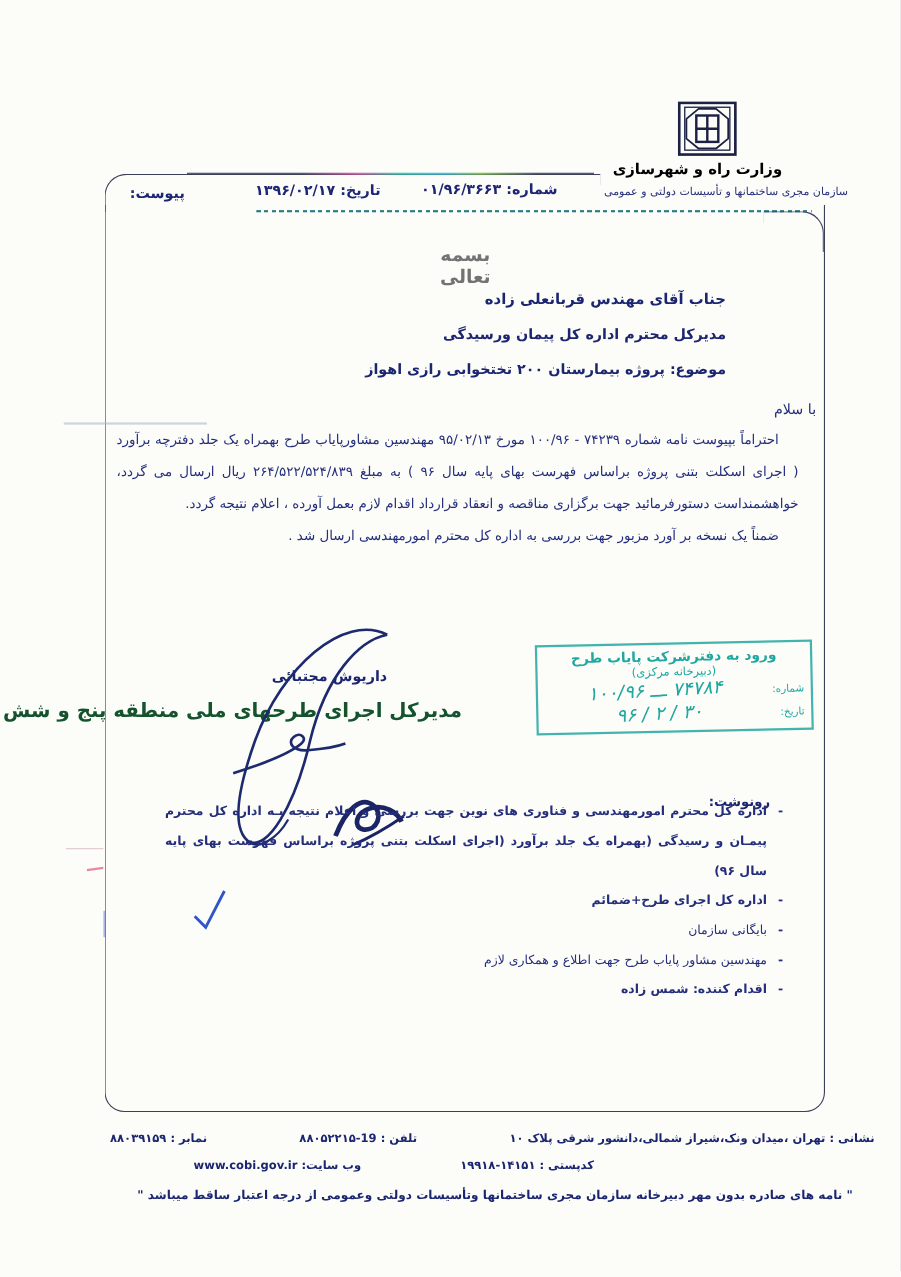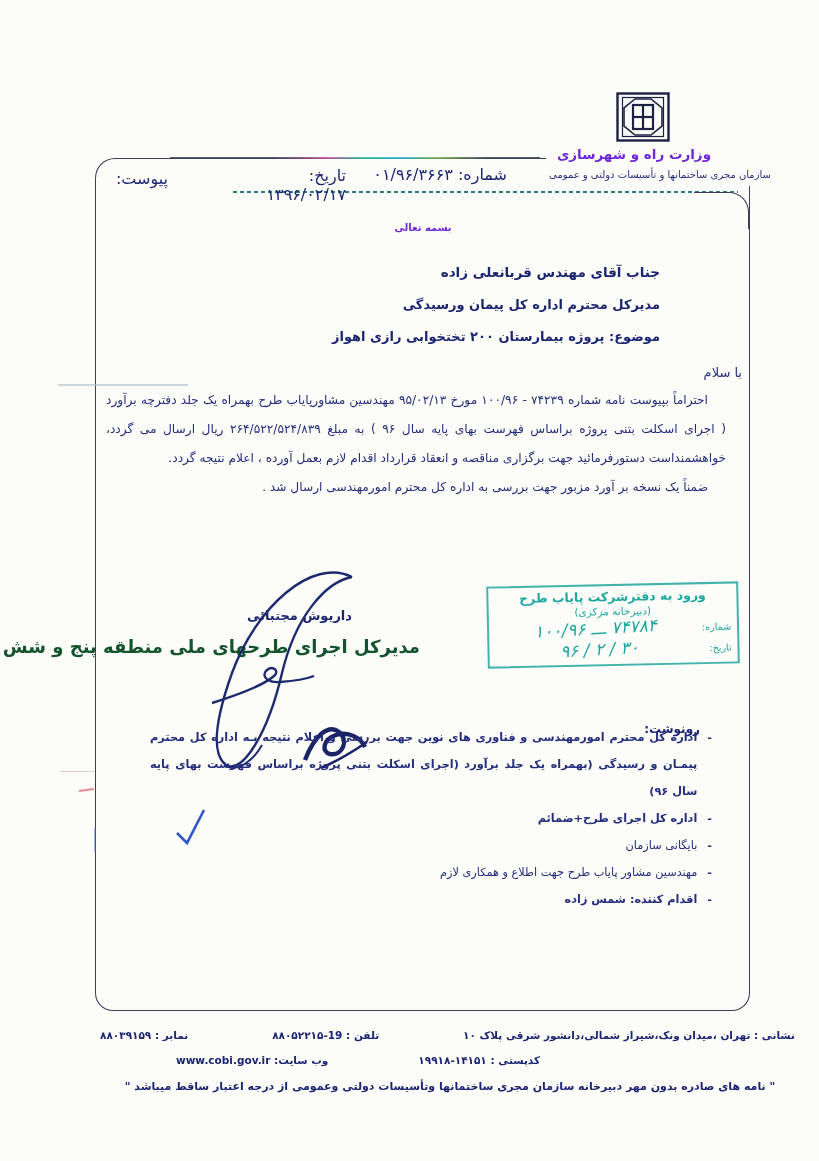--- a/index.html
+++ b/index.html
@@ -27,29 +27,29 @@
     border-bottom:1.4px solid #3c3f58;
     border-bottom-left-radius:18px;border-bottom-right-radius:18px;}
   
   .art1{left:58px;top:384px;width:130px;height:1.6px;background:#a7bcc6;opacity:.6;}
   .art2{left:60px;top:771px;width:34px;height:1.4px;background:#c9a7b5;opacity:.6;}
   .art3{left:79px;top:789px;width:15px;height:2.4px;background:#e8889a;transform:rotate(-8deg);}
   .art4{left:94px;top:828px;width:2.2px;height:24px;background:#4a5fd0;opacity:.45;}
   
   .logo{left:616px;top:92px;}
   .ministry{left:524px;top:146px;width:220px;text-align:center;
-    font-size:13.5px;font-weight:bold;color:#6d28d9;}
+    font-size:13.5px;font-weight:bold;color:#000000;}
   .orgline{left:518px;top:169px;width:232px;text-align:center;
     font-size:10px;color:#27307c;margin-left:26px;}
-  .fld{font-size:16px;font-weight:normal;color:#1c2673;text-align:right;}
+  .fld{font-size:13px;font-weight:bold;color:#1c2673;text-align:right;}
   .fld-number{left:345px;top:165px;width:162px;}
   .fld-date{left:228px;top:166px;width:118px;}
   .fld-attach{left:108px;top:169px;width:60px;}
   
-  .besmeleh{left:383px;top:222px;width:80px;font-size:10px;font-weight:bold;text-align:center;color:#6d28d9;}
+  .besmeleh{left:383px;top:222px;width:80px;font-size:17px;font-weight:bold;text-align:center;color:#737373;}
   .addr{right:159px;text-align:right;font-weight:bold;color:#1b2570;}
   .addr1{top:264px;font-size:13.5px;}
   .addr2{top:297px;font-size:13px;}
   .addr3{top:329px;font-size:13px;}
   .salam{left:682px;top:365px;width:60px;font-size:13px;text-align:right;}
   .bodytext{left:106px;top:386px;width:620px;font-size:12.2px;line-height:29px;
     text-align:justify;color:#242e7b;}
   .bodytext p{margin:0;text-indent:18px;}
   
   .sig-name{right:467px;top:608px;font-size:13px;font-weight:bold;color:#1b2570;}

